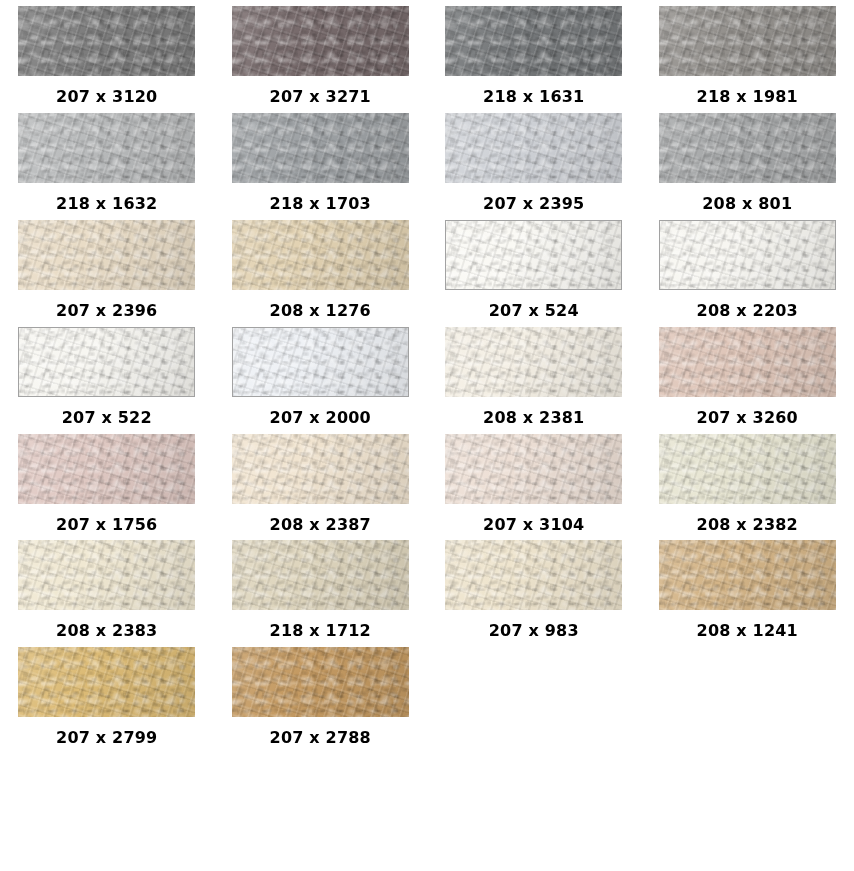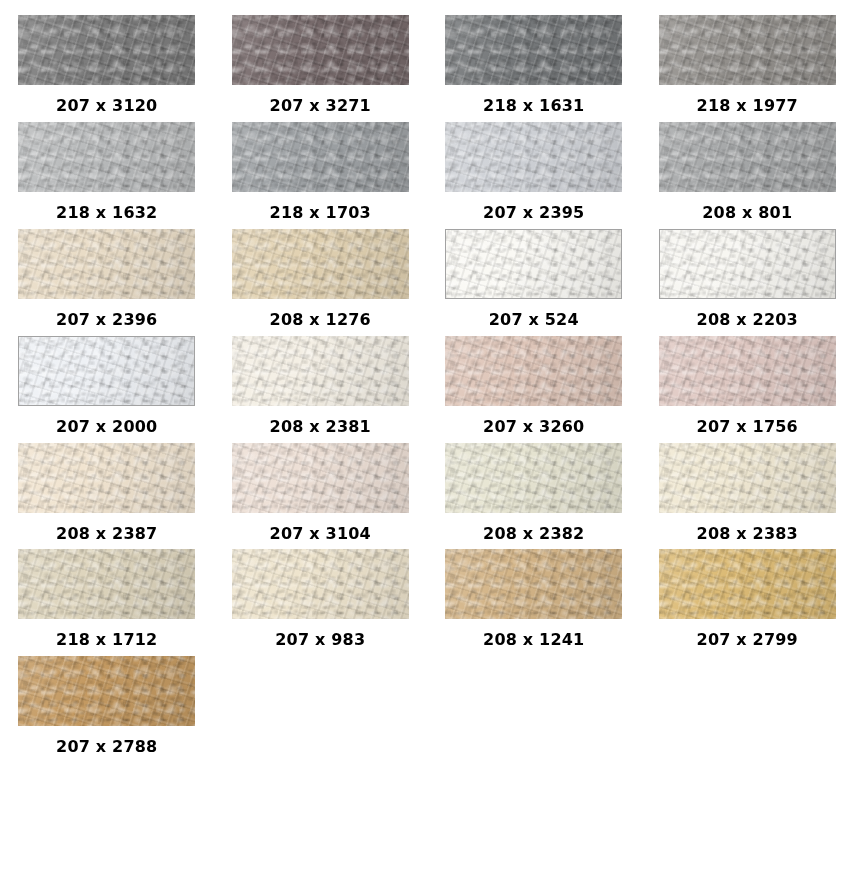--- a/index.html
+++ b/index.html
@@ -14,21 +14,21 @@
     font-family: "DejaVu Sans", "Liberation Sans", sans-serif;
     overflow: hidden;
   }
 
   #swatch-grid {
     display: grid;
     grid-template-columns: repeat(4, 213.5px);
     grid-template-rows: repeat(8, 106.9px);
     width: 854px;
     height: 752px;
-    padding-top: 15px;
+    padding-top: 6px;
     box-sizing: border-box;
   }
 
   .swatch-cell {
     display: flex;
     flex-direction: column;
     align-items: center;
     justify-content: flex-start;
   }
 
@@ -131,21 +131,21 @@
         <div class="sheen"></div>
       </div>
       <div class="swatch-label">218 x 1631</div>
     </div>
     <div class="swatch-cell">
       <div class="swatch-chip" style="background-color: rgb(147, 144, 140);">
         <div class="grain"></div>
         <div class="grain2"></div>
         <div class="sheen"></div>
       </div>
-      <div class="swatch-label">218 x 1977</div>
+      <div class="swatch-label">218 x 1981</div>
     </div>
     <div class="swatch-cell">
       <div class="swatch-chip" style="background-color: rgb(185, 187, 188);">
         <div class="grain"></div>
         <div class="grain2"></div>
         <div class="sheen"></div>
       </div>
       <div class="swatch-label">218 x 1632</div>
     </div>
     <div class="swatch-cell">
@@ -198,20 +198,28 @@
     </div>
     <div class="swatch-cell">
       <div class="swatch-chip bordered" style="background-color: rgb(247, 246, 241);">
         <div class="grain"></div>
         <div class="grain2"></div>
         <div class="sheen"></div>
       </div>
       <div class="swatch-label">208 x 2203</div>
     </div>
     <div class="swatch-cell">
+      <div class="swatch-chip bordered" style="background-color: rgb(247, 246, 241);">
+        <div class="grain"></div>
+        <div class="grain2"></div>
+        <div class="sheen"></div>
+      </div>
+      <div class="swatch-label">207 x 522</div>
+    </div>
+    <div class="swatch-cell">
       <div class="swatch-chip bordered" style="background-color: rgb(238, 241, 245);">
         <div class="grain"></div>
         <div class="grain2"></div>
         <div class="sheen"></div>
       </div>
       <div class="swatch-label">207 x 2000</div>
     </div>
     <div class="swatch-cell">
       <div class="swatch-chip" style="background-color: rgb(244, 239, 228);">
         <div class="grain"></div>

